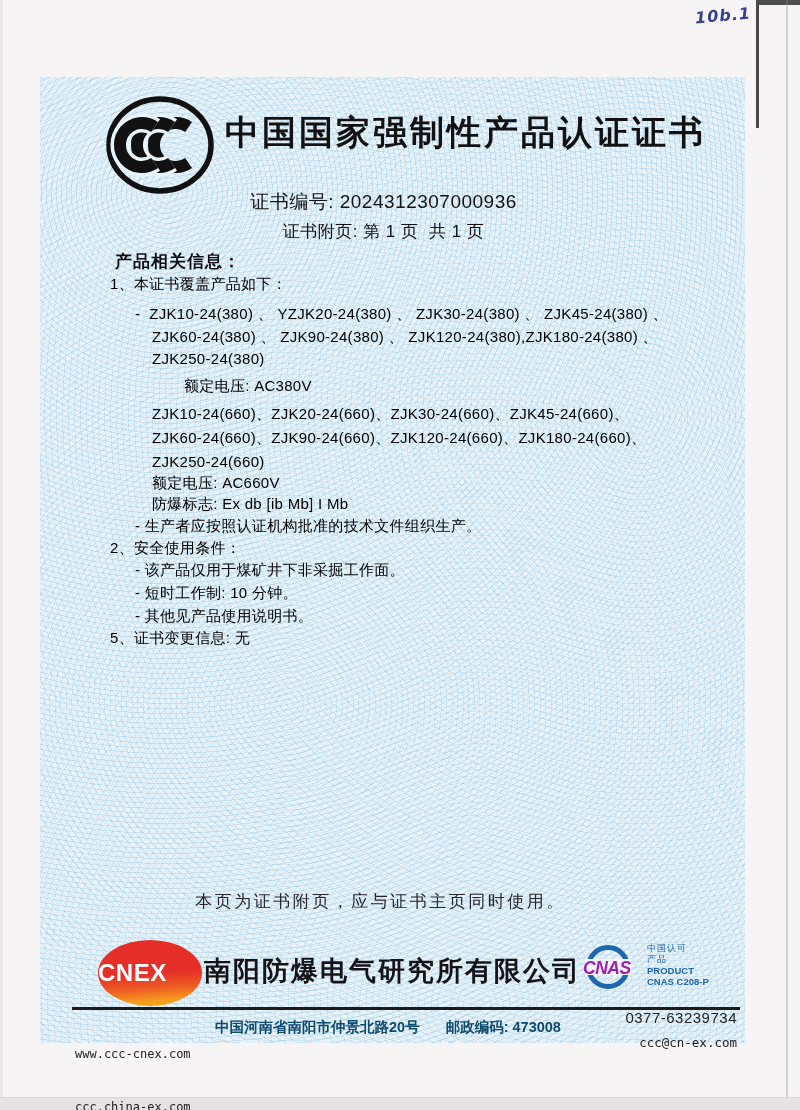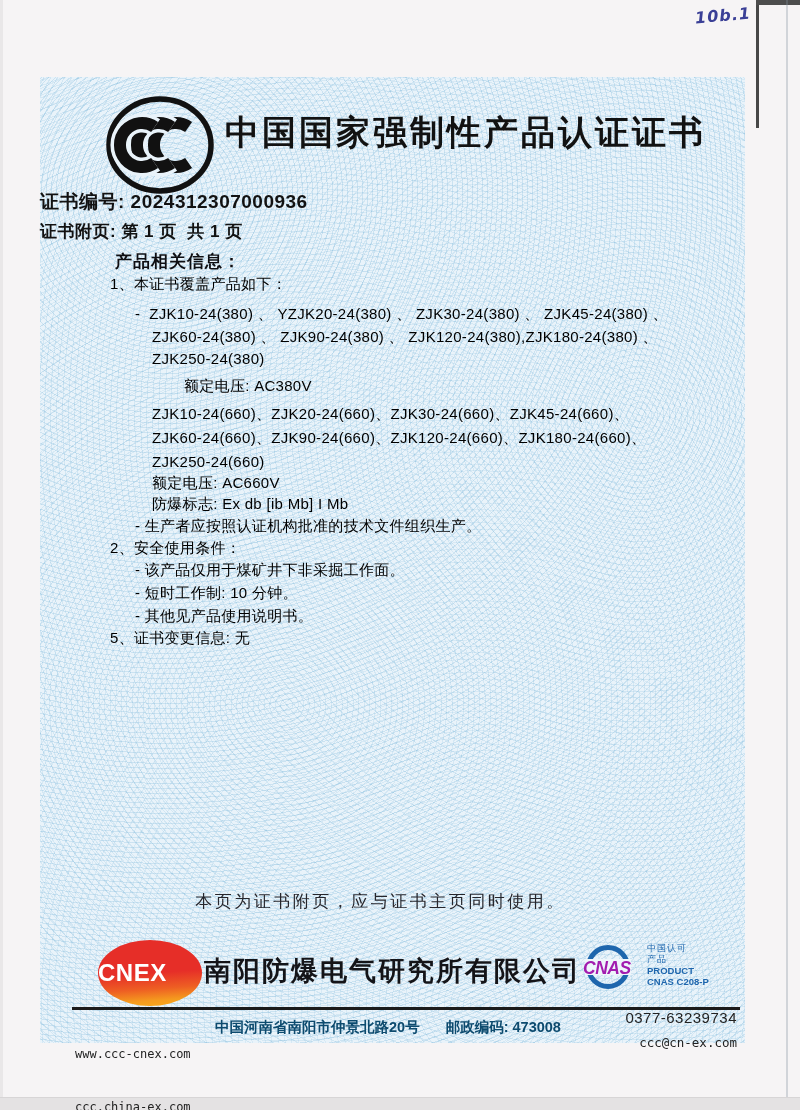--- a/index.html
+++ b/index.html
@@ -40,21 +40,21 @@
 
   
   .ccc-logo { position:absolute; left:65px; top:18px; width:110px; height:100px; }
   .cert-title {
     position:absolute; left:185px; top:33px; width:460px;
     text-align:center; font-size:34px; font-weight:800; letter-spacing:3px;
     color:#121212; white-space:nowrap;
   }
   .cert-no-line, .page-line {
     position:absolute; left:0; width:100%; padding-right:18px;
-    font-weight:700; white-space:pre; color:#121212;
+    text-align:center; font-weight:400; white-space:pre; color:#121212;
   }
   .cert-no-line { top:112px; font-size:19px; letter-spacing:.5px; }
   .page-line    { top:143px; font-size:17px; letter-spacing:.5px; }
 
   
   .line { position:absolute; font-size:15px; white-space:pre; color:#000000; letter-spacing:.3px; }
   .line.head { font-size:17px; font-weight:800; letter-spacing:1px; color:#0e0e12; }
 
   
   .notice {

